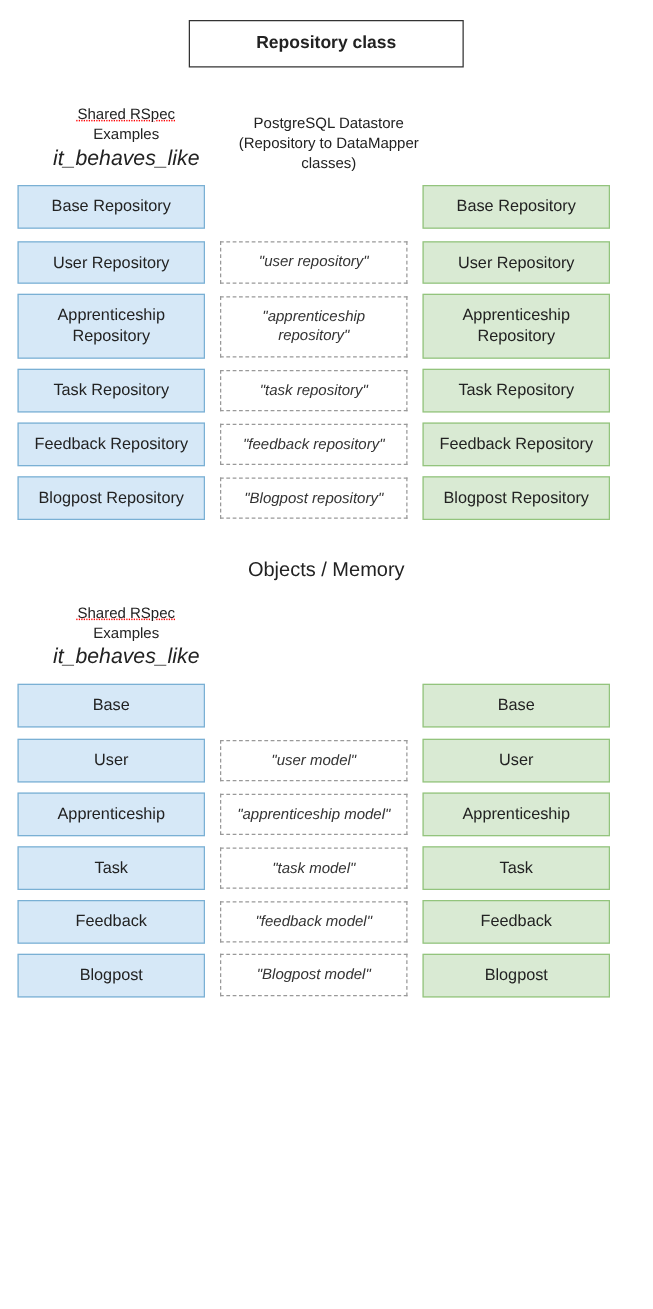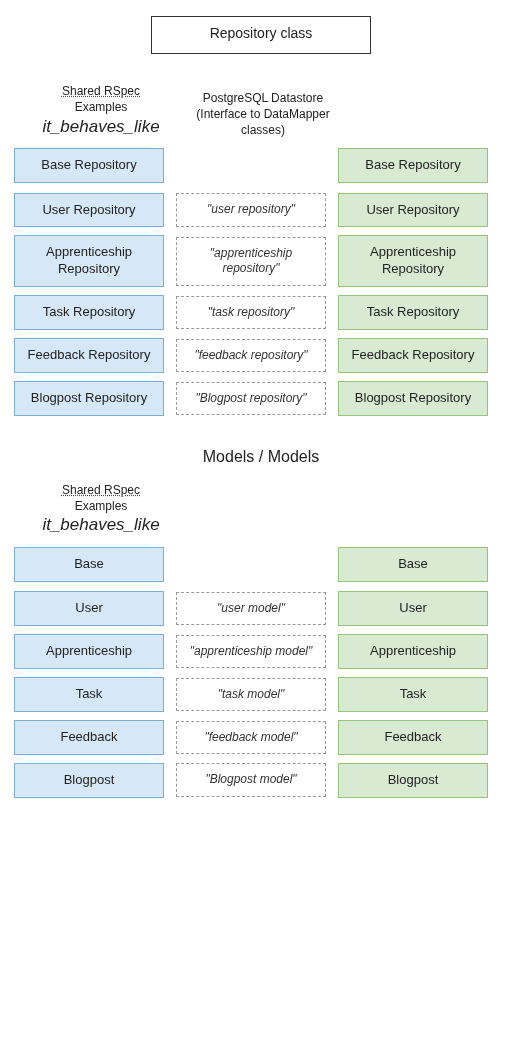--- a/index.html
+++ b/index.html
@@ -16,21 +16,21 @@
     
     .repo-class-box {
       border: 1px solid #333;
       width: 220px;
       margin: 0 auto 24px auto;
       padding: 8px 12px;
       text-align: center;
     }
     .repo-class-title {
       font-size: 14px;
-      font-weight: normal;
+      font-weight: bold;
       margin-bottom: 4px;
     }
     .repo-class-subtitle {
       font-size: 11px;
       color: #444;
       line-height: 1.4;
     }
 
     
     .section {
@@ -135,21 +135,21 @@
 <div class="section repos-section">
 
   <div class="cols-header">
     <div class="col-header col-header-mid">
       <span class="rspec-underline" style="text-decoration: underline dotted red;">Shared RSpec</span><br>
       <span>Examples</span><br>
       <em>it_behaves_like</em>
     </div>
     <div class="col-header col-header-right">
       <span>PostgreSQL Datastore</span><br>
-      <span>(Interface to DataMapper</span><br>
+      <span>(Repository to DataMapper</span><br>
       <span>classes)</span>
     </div>
   </div>
 
   <div class="row">
     <div class="box-blue col-left">Base Repository</div>
     <div class="col-mid" style="height:38px;"></div>
     <div class="box-green col-right">Base Repository</div>
   </div>
   <div class="row">
@@ -173,21 +173,21 @@
     <div class="box-green col-right">Feedback Repository</div>
   </div>
   <div class="row">
     <div class="box-blue col-left">Blogpost Repository</div>
     <div class="box-dashed col-mid"><em>"Blogpost repository"</em></div>
     <div class="box-green col-right">Blogpost Repository</div>
   </div>
 
 </div>
 
-<div class="section-title">Models / Models</div>
+<div class="section-title">Objects / Memory</div>
 
 <div class="section models-section">
 
   <div class="cols-header">
     <div class="col-header col-header-mid">
       <span class="rspec-underline" style="text-decoration: underline dotted red;">Shared RSpec</span><br>
       <span>Examples</span><br>
       <em>it_behaves_like</em>
     </div>
   </div>

